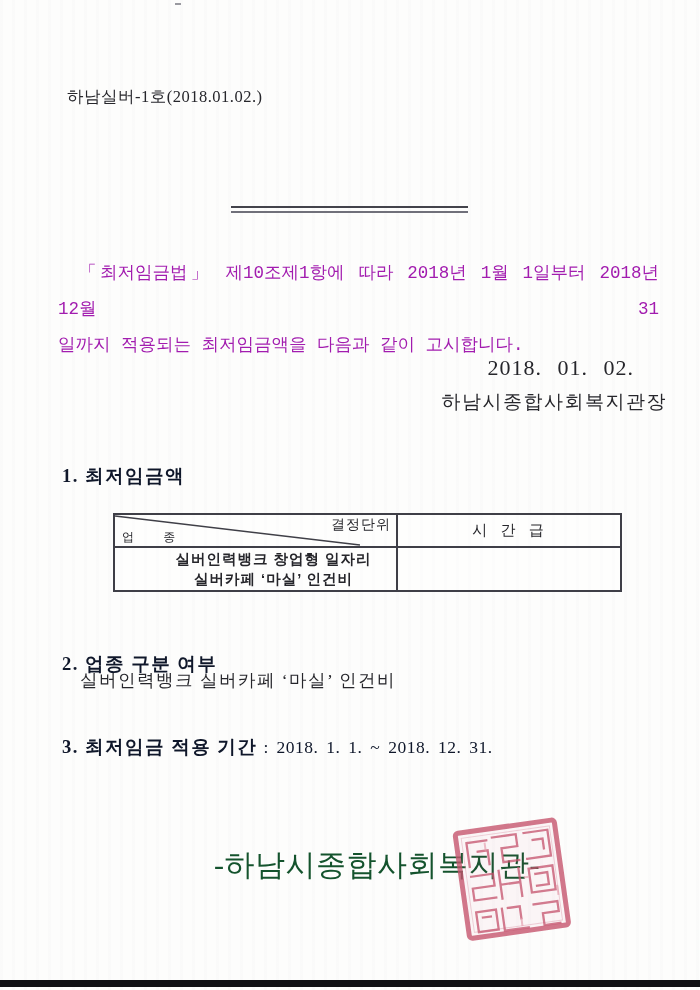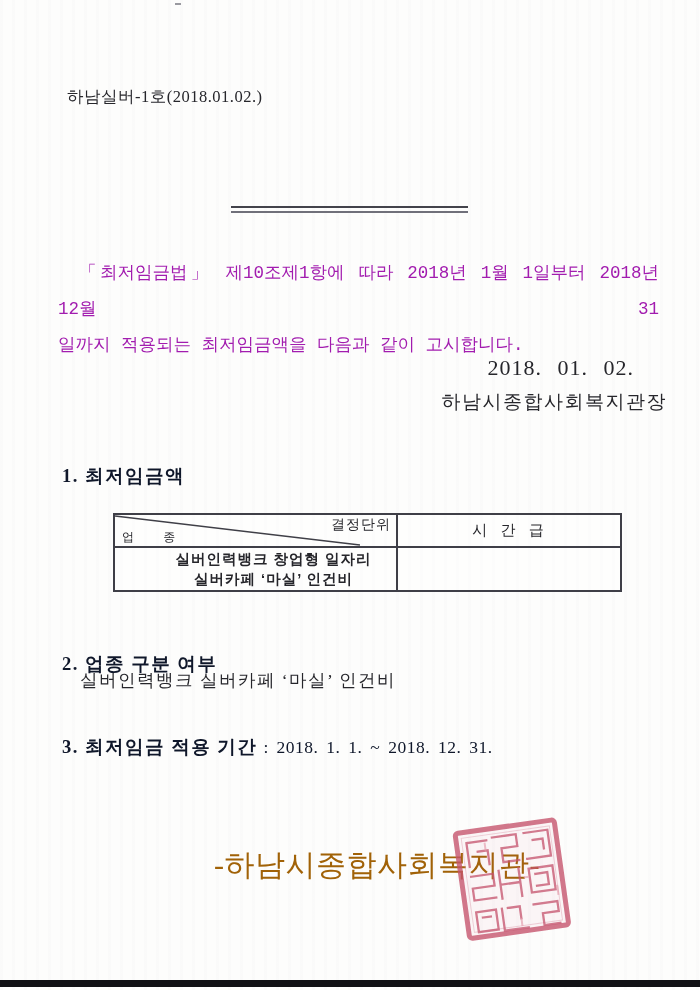--- a/index.html
+++ b/index.html
@@ -47,21 +47,21 @@
     font-family:"Liberation Sans","DejaVu Sans",sans-serif;}
   .diag{position:absolute;left:0;top:0;}
   .corner-top{position:absolute;right:5px;top:1px;font-size:14px;letter-spacing:1px;}
   .corner-bottom{position:absolute;left:7px;bottom:0px;font-size:12px;word-spacing:26px;}
   .hdr2{font-size:15px;letter-spacing:2px;word-spacing:5px;}
   .mw-bodyrow{height:42px;}
   .mw-b1{display:flex;flex-direction:column;justify-content:center;align-items:center;
     font-weight:bold;font-size:14.5px;line-height:20px;letter-spacing:1px;}
   .mw-b2{font-weight:bold;font-size:15px;letter-spacing:0.5px;}
 
-  .footer-sig{left:214px;top:845px;font-size:30px;letter-spacing:0.5px;color:#a16207;}
+  .footer-sig{left:214px;top:845px;font-size:30px;letter-spacing:0.5px;color:#14532d;}
 
   .stamp{left:458px;top:821px;width:110px;height:118px;transform:rotate(-8deg);opacity:0.93;}
 
   .bottom-bar{left:0;top:980px;width:700px;height:7px;background:#101014;}
 </style>
 </head>
 <body>
 
 <div class="page">
 

